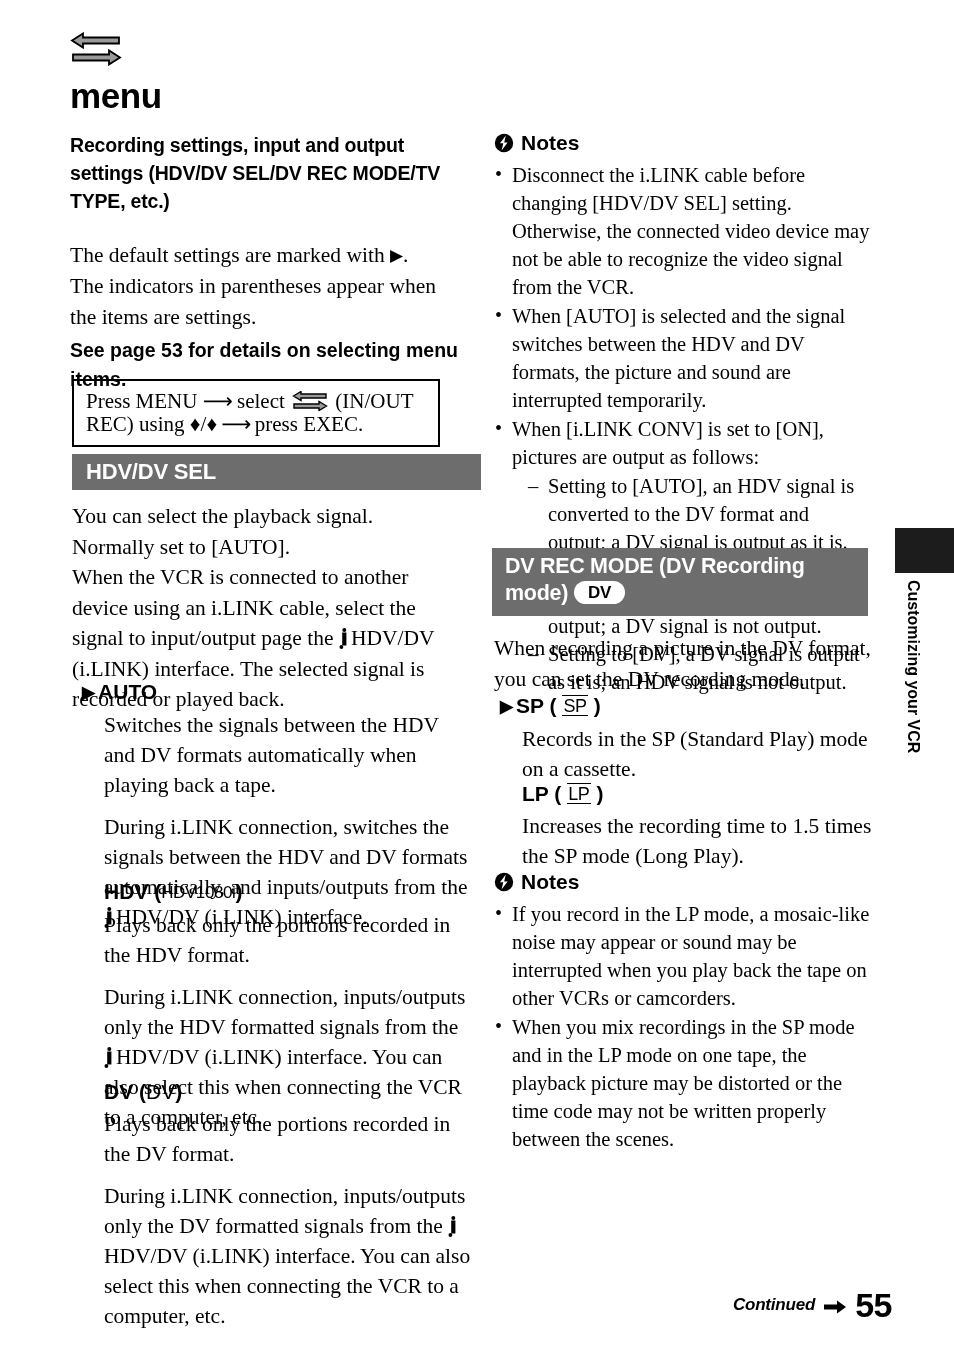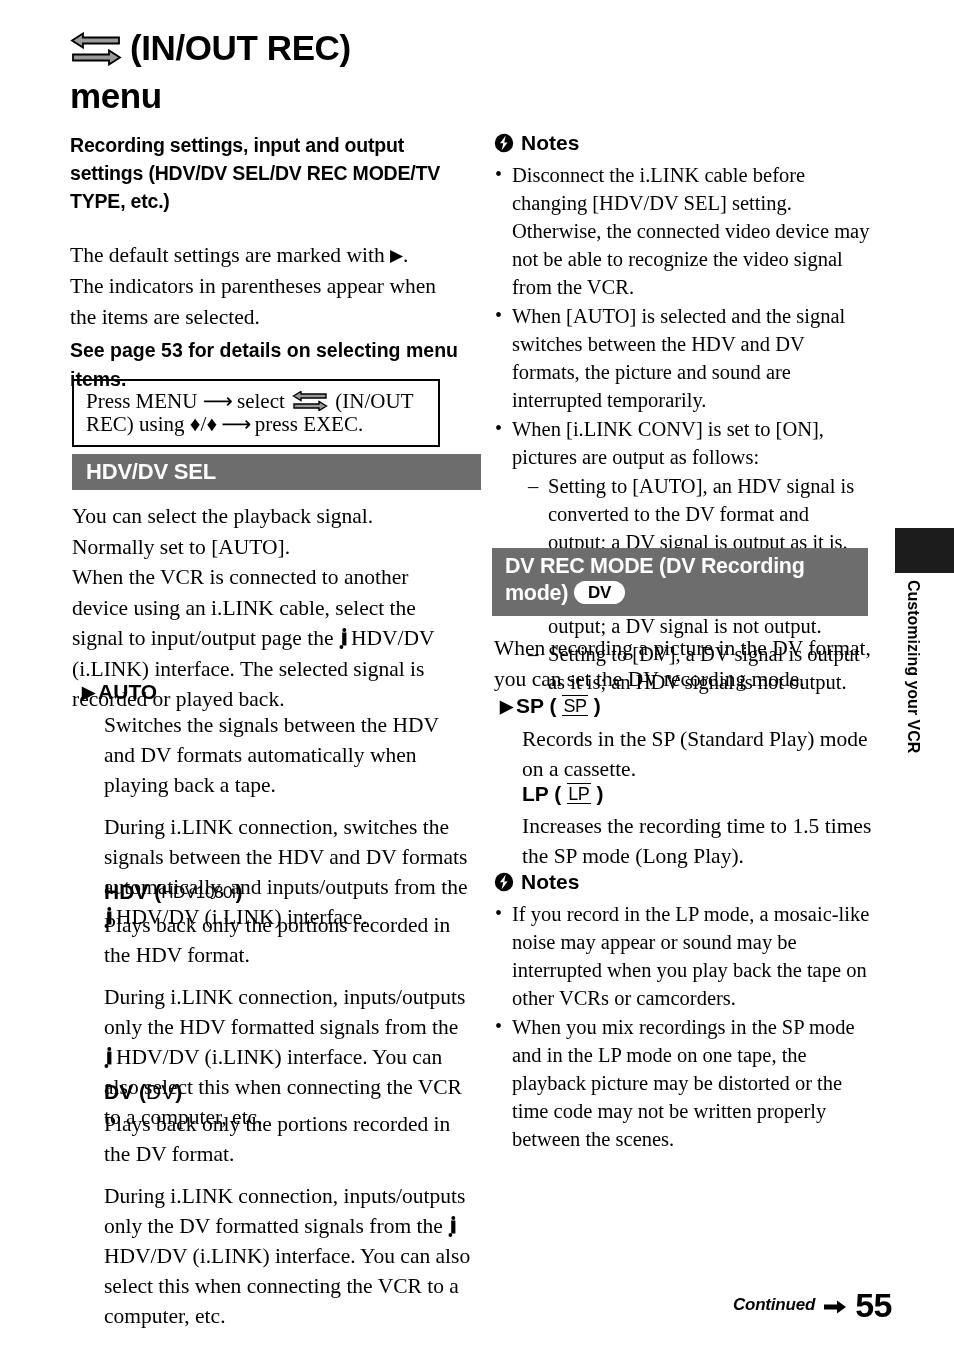--- a/index.html
+++ b/index.html
@@ -331,31 +331,31 @@
 
 <div class="page">
 
   <div class="title-block">
     <span class="title-line title-row1">
       <span class="arrows-icon">
         <svg viewBox="0 0 52 34" width="52" height="34" aria-hidden="true">
           <polygon points="2,8.5 13,1.5 13,5.5 49,5.5 49,11.5 13,11.5 13,15.5" fill="#9a9a9a" stroke="#000" stroke-width="1.8" stroke-linejoin="miter"></polygon>
           <polygon points="50,25.5 39,18.5 39,22.5 3,22.5 3,28.5 39,28.5 39,32.5" fill="#9a9a9a" stroke="#000" stroke-width="1.8" stroke-linejoin="miter"></polygon>
         </svg>
-      </span><span>(IN/OUT REC)</span>
+      </span>
     </span>
     <span class="title-line">menu</span>
   </div>
 
   <div class="subtitle">Recording settings, input and output settings (HDV/DV SEL/DV REC MODE/TV TYPE, etc.)</div>
 
   <div class="intro">
     <span class="serif-line"><span>The default settings are marked with </span><span class="tri">▶</span><span>.</span></span>
     <span class="serif-line">The indicators in parentheses appear when</span>
-    <span class="serif-line">the items are selected.</span>
+    <span class="serif-line">the items are settings.</span>
     <span class="intro-bold">See page 53 for details on selecting menu items.</span>
   </div>
 
   <div class="menu-box">
     <span>Press MENU </span><span class="arrow-r">⟶</span><span> select </span><span class="arrows-inline"><svg viewBox="0 0 36 20" width="36" height="20" aria-hidden="true">
         <polygon points="1.5,5 9,0.5 9,3 34,3 34,7 9,7 9,9.5" fill="#9a9a9a" stroke="#000" stroke-width="1.4" stroke-linejoin="miter"></polygon>
         <polygon points="34.5,15 27,10.5 27,13 2,13 2,17 27,17 27,19.5" fill="#9a9a9a" stroke="#000" stroke-width="1.4" stroke-linejoin="miter"></polygon>
       </svg></span><span> (IN/OUT REC) using </span><span>♦/♦</span><span class="arrow-r"> ⟶ </span><span>press EXEC.</span>
   </div>
 

